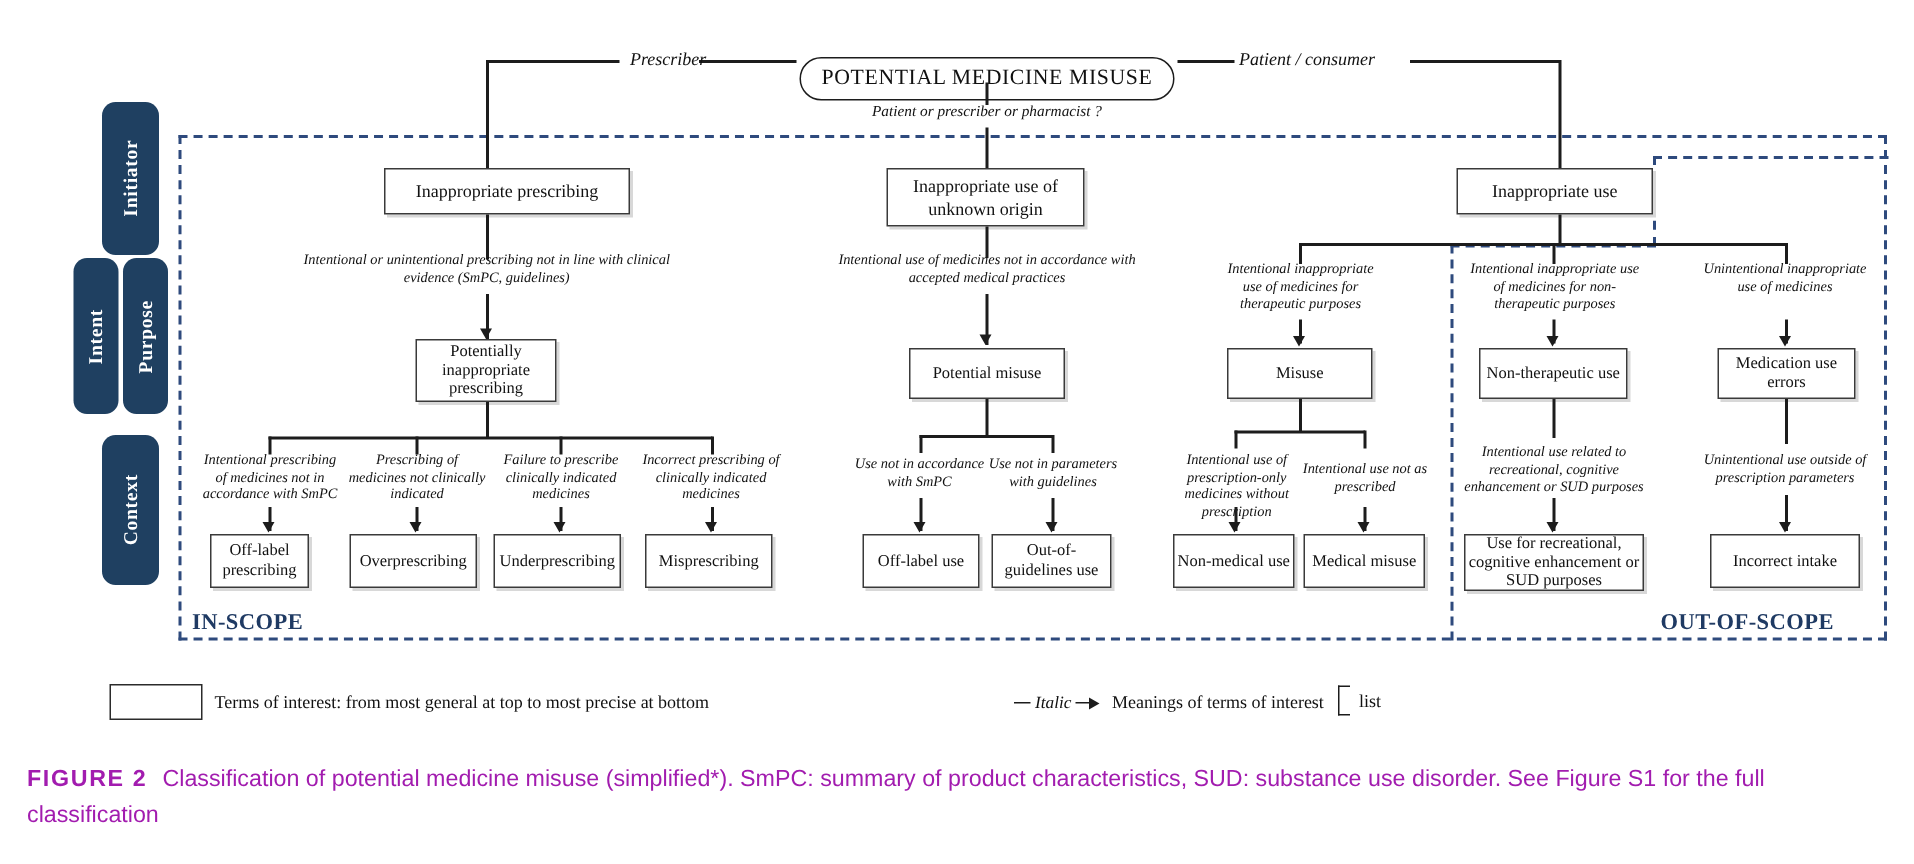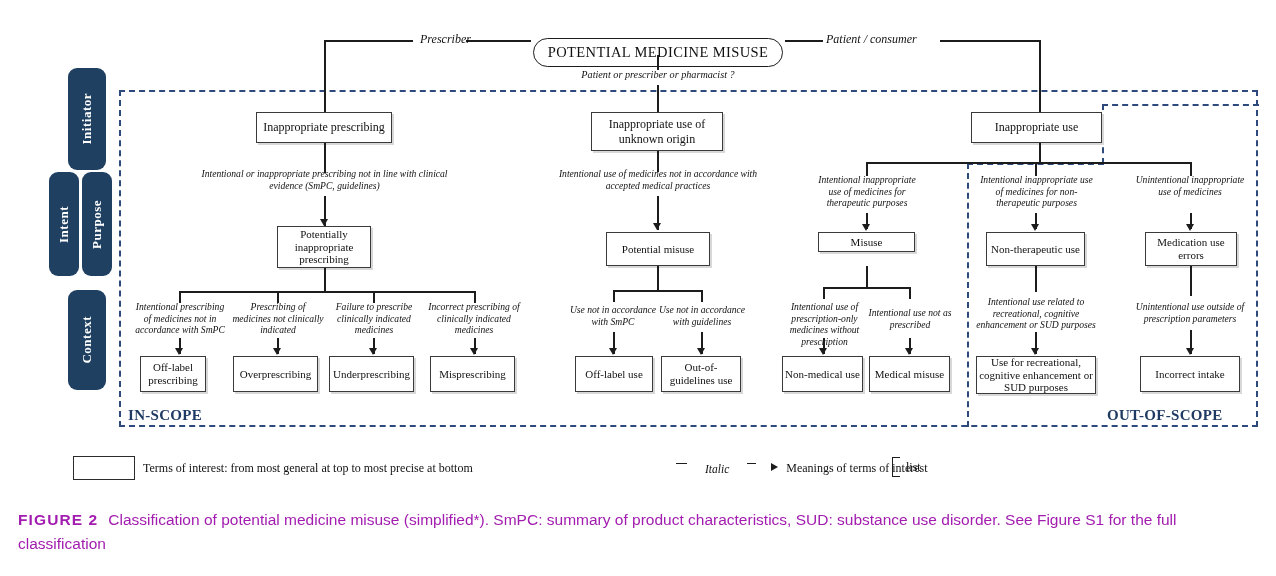--- a/index.html
+++ b/index.html
@@ -64,21 +64,21 @@
   .scopelabel{
     position:absolute;font-family:"Liberation Serif",serif;font-weight:bold;
     font-size:15px;color:#1f3a63;letter-spacing:.3px;white-space:nowrap;
   }
 
   
   .legend{position:absolute;left:0;top:452px;width:1276px;height:36px;}
   .legend-item{position:absolute;display:flex;align-items:center;gap:8px;
     font-family:"Liberation Serif",serif;font-size:12px;color:#111;white-space:nowrap;}
   .lg-box{width:60px;height:22px;border:1px solid #2b2b2b;background:#fff;}
-  .lg-arrowrow{display:flex;align-items:flex-start;gap:18px;}
+  .lg-arrowrow{display:flex;align-items:center;gap:3px;}
   .lg-dash{width:11px;height:1.5px;background:#1c1c1c;}
   .lg-italic{font-style:italic;font-size:11.5px;}
   .lg-tri{width:0;height:0;border-top:4px solid transparent;border-bottom:4px solid transparent;border-left:7px solid #1c1c1c;}
   .lg-stem{width:9px;height:1.5px;background:#1c1c1c;margin-right:-3px;}
   .lg-bracket{width:7px;height:18px;border-left:1.5px solid #1c1c1c;border-top:1.5px solid #1c1c1c;border-bottom:1.5px solid #1c1c1c;}
 
   
   .caption{
     position:absolute;left:18px;top:508px;width:1248px;
     font-family:"Liberation Sans",sans-serif;font-size:15.5px;line-height:1.55;color:#a21caf;
@@ -123,23 +123,23 @@
 <div class="edgelabel" style="left:826px;top:32px;">Patient / consumer</div>
 <div class="hline" style="left:940px;top:40px;width:100px;"></div>
 <div class="vline" style="left:1039px;top:40px;height:81px;"></div>
 <div class="arrow" style="left:1035px;top:114px;"></div>
 
 <div class="vline" style="left:657px;top:55px;height:15px;"></div>
 <div class="mean big" style="left:533px;top:69px;width:250px;">Patient or prescriber or pharmacist ?</div>
 <div class="vline" style="left:657px;top:85px;height:36px;"></div>
 <div class="arrow" style="left:653px;top:114px;"></div>
 
-<div class="tbox shadow" style="left:256px;top:112px;width:136px;height:31px;font-size:12px;">Inappropriate prescribing</div>
+<div class="tbox shadow" style="left:256px;top:112px;width:164px;height:31px;font-size:12px;">Inappropriate prescribing</div>
 <div class="vline" style="left:324px;top:143px;height:30px;"></div>
-<div class="mean" style="left:197px;top:168px;width:255px;">Intentional or inappropriate prescribing not in line with clinical evidence (SmPC, guidelines)</div>
+<div class="mean" style="left:197px;top:168px;width:255px;">Intentional or unintentional prescribing not in line with clinical evidence (SmPC, guidelines)</div>
 <div class="vline" style="left:324px;top:196px;height:30px;"></div>
 <div class="arrow" style="left:320px;top:219px;"></div>
 
 <div class="tbox shadow" style="left:277px;top:226px;width:94px;height:42px;flex-direction:column;">Potentially inappropriate prescribing</div>
 
 <div class="vline" style="left:324px;top:268px;height:24px;"></div>
 <div class="hline" style="left:179px;top:291px;width:296px;"></div>
 <div class="vline" style="left:179px;top:291px;height:12px;"></div>
 <div class="vline" style="left:277px;top:291px;height:12px;"></div>
 <div class="vline" style="left:373px;top:291px;height:12px;"></div>
@@ -171,21 +171,21 @@
 <div class="arrow" style="left:653px;top:223px;"></div>
 
 <div class="tbox shadow" style="left:606px;top:232px;width:104px;height:34px;">Potential misuse</div>
 
 <div class="vline" style="left:657px;top:266px;height:25px;"></div>
 <div class="hline" style="left:613px;top:290px;width:89px;"></div>
 <div class="vline" style="left:613px;top:290px;height:12px;"></div>
 <div class="vline" style="left:701px;top:290px;height:12px;"></div>
 
 <div class="mean" style="left:564px;top:304px;width:98px;">Use not in accordance with SmPC</div>
-<div class="mean" style="left:655px;top:304px;width:94px;">Use not in accordance with guidelines</div>
+<div class="mean" style="left:655px;top:304px;width:94px;">Use not in parameters with guidelines</div>
 
 <div class="vline" style="left:613px;top:332px;height:22px;"></div>
 <div class="arrow" style="left:609px;top:348px;"></div>
 <div class="vline" style="left:701px;top:332px;height:22px;"></div>
 <div class="arrow" style="left:697px;top:348px;"></div>
 
 <div class="tbox shadow" style="left:575px;top:356px;width:78px;height:36px;">Off-label use</div>
 <div class="tbox shadow" style="left:661px;top:356px;width:80px;height:36px;flex-direction:column;">Out-of-guidelines use</div>
 
 <div class="tbox shadow" style="left:971px;top:112px;width:131px;height:31px;font-size:12px;">Inappropriate use</div>
@@ -200,21 +200,21 @@
 <div class="mean" style="left:977px;top:174px;width:119px;">Intentional inappropriate use of medicines for non-therapeutic purposes</div>
 <div class="mean" style="left:1134px;top:174px;width:112px;">Unintentional inappropriate use of medicines</div>
 
 <div class="vline" style="left:866px;top:213px;height:16px;"></div>
 <div class="arrow" style="left:862px;top:224px;"></div>
 <div class="vline" style="left:1035px;top:213px;height:16px;"></div>
 <div class="arrow" style="left:1031px;top:224px;"></div>
 <div class="vline" style="left:1190px;top:213px;height:16px;"></div>
 <div class="arrow" style="left:1186px;top:224px;"></div>
 
-<div class="tbox shadow" style="left:818px;top:232px;width:97px;height:20px;">Misuse</div>
+<div class="tbox shadow" style="left:818px;top:232px;width:97px;height:34px;">Misuse</div>
 <div class="tbox shadow" style="left:986px;top:232px;width:99px;height:34px;">Non-therapeutic use</div>
 <div class="tbox shadow" style="left:1145px;top:232px;width:92px;height:34px;flex-direction:column;">Medication use errors</div>
 
 <div class="vline" style="left:866px;top:266px;height:22px;"></div>
 <div class="hline" style="left:823px;top:287px;width:87px;"></div>
 <div class="vline" style="left:823px;top:287px;height:12px;"></div>
 <div class="vline" style="left:909px;top:287px;height:12px;"></div>
 
 <div class="mean" style="left:778px;top:301px;width:93px;">Intentional use of prescription-only medicines without prescription</div>
 <div class="mean" style="left:866px;top:307px;width:88px;">Intentional use not as prescribed</div>

